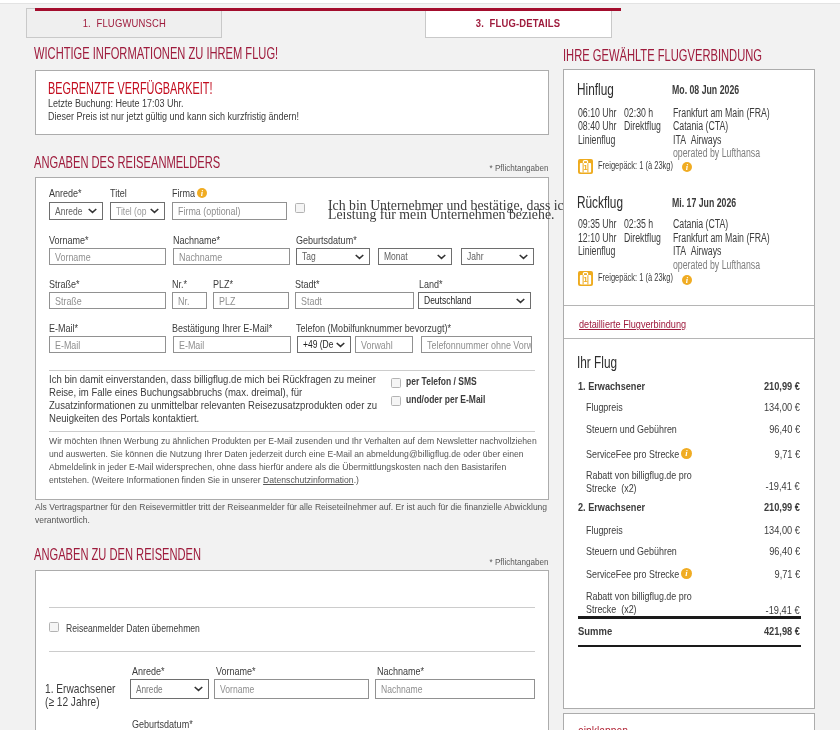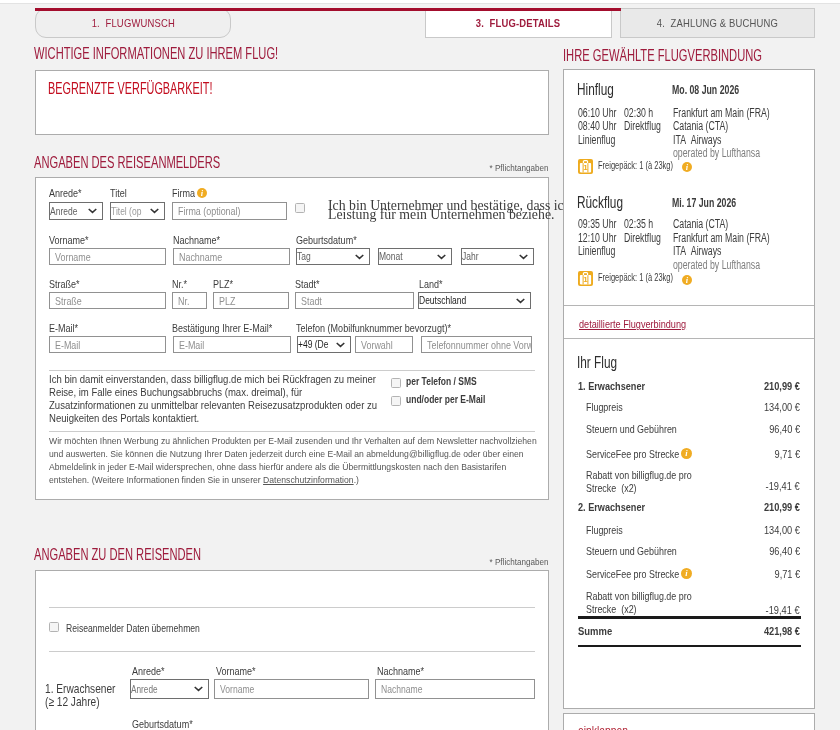--- a/index.html
+++ b/index.html
@@ -5,21 +5,21 @@
 <style>
   html,body{margin:0;padding:0;}
   body{font-family:"Liberation Sans",sans-serif;background:#f2f2f2;}
   #page{position:relative;width:840px;height:730px;background:#f2f2f2;overflow:hidden;}
   #topstrip{position:absolute;left:0;top:0;width:840px;height:3px;background:#fff;border-bottom:1px solid #e3e3e3;}
   .box{position:absolute;background:#fff;border:1px solid #acacac;box-sizing:border-box;}
   .h1{position:absolute;color:#9e1b3c;font-size:17px;white-space:nowrap;transform:scaleX(0.655);transform-origin:0 0;}
   .pflicht{position:absolute;color:#5a5a5a;font-size:9px;}
   .lab{position:absolute;color:#3c3c3c;font-size:11px;white-space:nowrap;transform:scaleX(0.82);transform-origin:0 0;}
   .inp{position:absolute;background:#fff;border:1px solid #919191;box-sizing:border-box;color:#8f8f8f;font-size:10.5px;padding-left:5px;display:flex;align-items:center;white-space:nowrap;overflow:hidden;}
-  .sel{position:absolute;background:#fff;border:1px solid #6e6e6e;box-sizing:border-box;color:#606060;font-size:10px;display:flex;align-items:center;white-space:nowrap;overflow:hidden;}
+  .sel{position:absolute;background:#fff;border:1px solid #6e6e6e;box-sizing:border-box;color:#606060;font-size:10px;padding-left:5px;display:flex;align-items:center;white-space:nowrap;overflow:hidden;}
   .chev{position:absolute;right:5px;top:50%;width:9px;height:6px;transform:translateY(-50%);}
   .cb{position:absolute;width:10px;height:10px;background:#f5f5f5;border:1px solid #b3b3b3;box-sizing:border-box;border-radius:1.5px;}
   .txt{position:absolute;color:#3c3c3c;font-size:10px;line-height:12.9px;}
   .fine{position:absolute;color:#555;font-size:9.8px;line-height:12.9px;}
   .hr{position:absolute;height:1px;background:#ccc;}
   .stx{display:inline-block;transform:scaleX(0.85);transform-origin:0 50%;white-space:nowrap;}
   .scx{display:inline-block;transform:scaleX(0.88);transform-origin:0 0;white-space:nowrap;}
   .tab{position:absolute;top:8px;height:30px;box-sizing:border-box;border:1px solid #c9c9c9;background:#efefef;display:flex;align-items:center;justify-content:center;}
   .tab span{font-size:10.5px;color:#9e1b3c;letter-spacing:0.2px;transform:scaleX(0.9);}
   .redbar{position:absolute;left:35px;top:8px;width:586px;height:3px;background:#a30d2d;z-index:3;}
@@ -27,35 +27,33 @@
   .rrow{position:absolute;color:#3c3c3c;font-size:12.5px;white-space:nowrap;transform:scaleX(0.70);transform-origin:0 0;}
   .prow-l{position:absolute;color:#3c3c3c;font-size:10.5px;transform:scaleX(0.85);transform-origin:0 0;white-space:nowrap;}
   .prow-r{position:absolute;right:40px;color:#3c3c3c;font-size:10.5px;white-space:nowrap;transform:scaleX(0.88);transform-origin:100% 0;}
   .bold{font-weight:bold;}
 </style>
 </head>
 <body>
 <div id="page">
   <div id="topstrip"></div>
 
-  <div class="tab" style="left:35px;width:196px;border-radius:11px;">
+  <div class="tab" style="left:26px;width:196px;">
       <span>1.&nbsp; FLUGWUNSCH</span>
     </div>
   <div class="tab" style="left:425px;width:187px;background:#fff;">
       <span class="bold">3.&nbsp; FLUG-DETAILS</span>
     </div>
-  <div class="tab" style="left:620px;width:195px;background:#e9e9e9;">
-      <span style="color:#555;">4.&nbsp; ZAHLUNG &amp; BUCHUNG</span>
-    </div>
   <div class="redbar"></div>
 
   <div class="h1" style="left:34px;top:44.4px;">WICHTIGE INFORMATIONEN ZU IHREM FLUG!</div>
 
   <div class="box" style="left:35px;top:70px;width:514px;height:65px;"></div>
   <div class="h1" style="left:48px;top:80px;color:#c20c1e;font-size:16px;transform:scaleX(0.68);">BEGRENZTE VERFÜGBARKEIT!</div>
+  <div class="txt" style="left:48px;top:98px;"><span class="scx" style="transform:scaleX(0.9);">Letzte Buchung: Heute 17:03 Uhr.<br>Dieser Preis ist nur jetzt gültig und kann sich kurzfristig ändern!</span></div>
 
   <div class="h1" style="left:34px;top:152.8px;">ANGABEN DES REISEANMELDERS</div>
   <div class="pflicht" style="right:291px;top:163px;transform:scaleX(0.9);transform-origin:100% 0;">* Pflichtangaben</div>
 
   <div class="box" style="left:35px;top:177px;width:514px;height:323px;"></div>
 
   <div class="lab" style="left:49px;top:187px;">Anrede*</div>
   <div class="lab" style="left:110px;top:187px;">Titel</div>
   <div class="lab" style="left:172px;top:187px;">Firma</div>
   <div class="ico-info" style="left:197px;top:188px;">i</div>
@@ -156,20 +154,21 @@
   <div class="txt" style="left:49px;top:374px;"><span class="scx" style="transform:scaleX(0.955);">Ich bin damit einverstanden, dass billigflug.de mich bei Rückfragen zu meiner<br>Reise, im Falle eines Buchungsabbruchs (max. dreimal), für<br>Zusatzinformationen zu unmittelbar relevanten Reisezusatzprodukten oder zu<br>Neuigkeiten des Portals kontaktiert.</span></div>
   <div class="cb" style="left:391px;top:378px;"></div>
   <div class="txt bold" style="left:406px;top:375.9px;"><span class="scx" style="transform:scaleX(0.85);">per Telefon / SMS</span></div>
   <div class="cb" style="left:391px;top:396px;"></div>
   <div class="txt bold" style="left:406px;top:393.8px;"><span class="scx" style="transform:scaleX(0.85);">und/oder per E-Mail</span></div>
 
   <div class="hr" style="left:49px;top:431px;width:486px;"></div>
 
   <div class="fine" style="left:49px;top:435px;"><span class="scx">Wir möchten Ihnen Werbung zu ähnlichen Produkten per E-Mail zusenden und Ihr Verhalten auf dem Newsletter nachvollziehen<br>und auswerten. Sie können die Nutzung Ihrer Daten jederzeit durch eine E-Mail an abmeldung@billigflug.de oder über einen<br>Abmeldelink in jeder E-Mail widersprechen, ohne dass hierfür andere als die Übermittlungskosten nach den Basistarifen<br>entstehen. (Weitere Informationen finden Sie in unserer <u>Datenschutzinformation</u>.)</span></div>
 
+  <div class="fine" style="left:35px;top:501px;"><span class="scx" style="transform:scaleX(0.87);">Als Vertragspartner für den Reisevermittler tritt der Reiseanmelder für alle Reiseteilnehmer auf. Er ist auch für die finanzielle Abwicklung<br>verantwortlich.</span></div>
 
   <div class="h1" style="left:34px;top:544.6px;">ANGABEN ZU DEN REISENDEN</div>
   <div class="pflicht" style="right:291px;top:557px;transform:scaleX(0.9);transform-origin:100% 0;">* Pflichtangaben</div>
 
   <div class="box" style="left:35px;top:570px;width:514px;height:190px;"></div>
   <div class="hr" style="left:49px;top:607px;width:486px;"></div>
   <div class="cb" style="left:49px;top:622px;width:10px;height:10px;"></div>
   <div class="txt" style="left:66px;top:623px;"><span class="scx" style="transform:scaleX(0.86);">Reiseanmelder Daten übernehmen</span></div>
   <div class="hr" style="left:49px;top:651px;width:486px;"></div>
   <div class="lab" style="left:132px;top:665px;">Anrede*</div>

